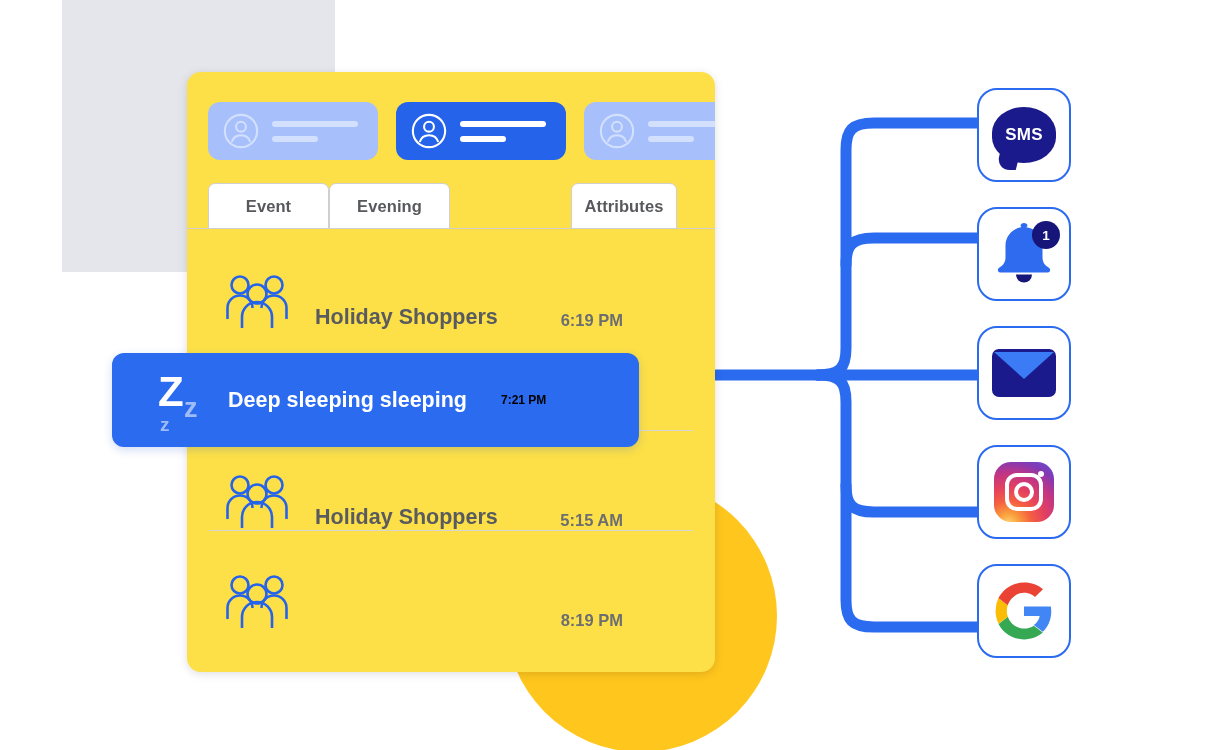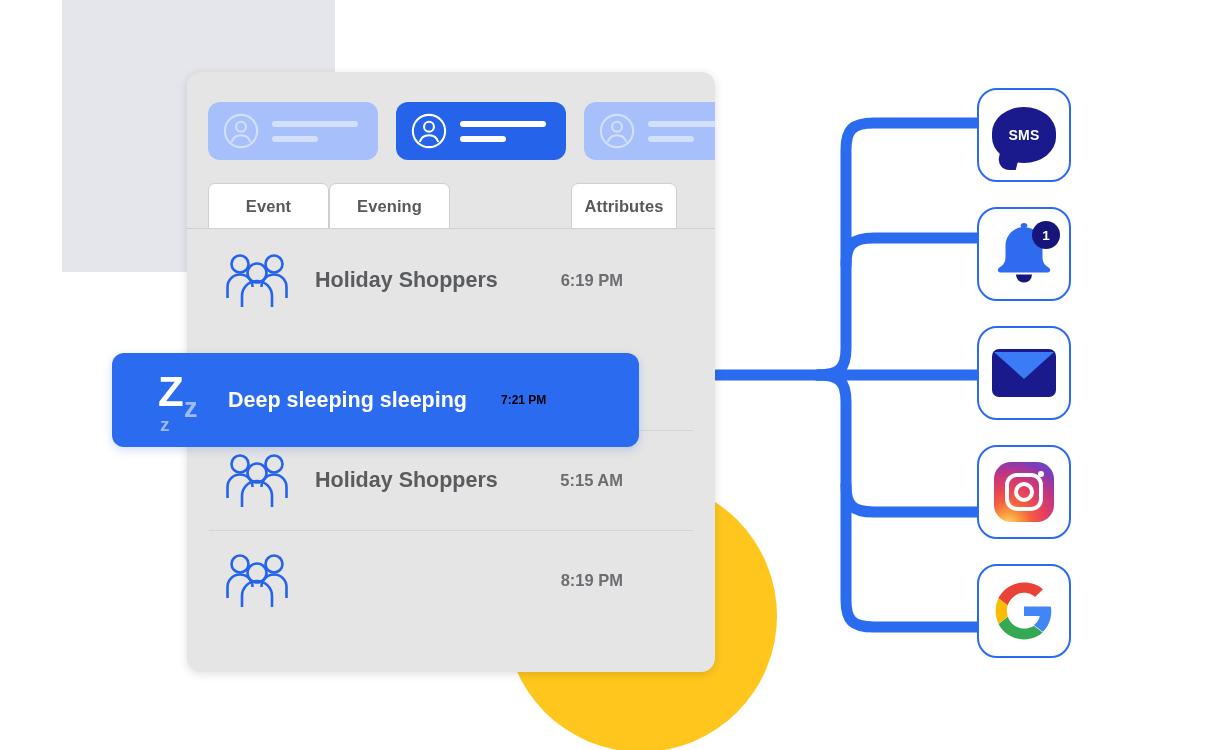--- a/index.html
+++ b/index.html
@@ -16,21 +16,21 @@
     position:absolute;left:505px;top:480px;width:272px;height:272px;
     background:#FFC61E;border-radius:50%;
   }
 
   
   .tree{position:absolute;left:700px;top:80px;width:340px;height:580px;}
 
   
   .card{
     position:absolute;left:187px;top:72px;width:528px;height:600px;
-    background:#e5e5e5;border-radius:14px;
+    background:#fde047;border-radius:14px;
     box-shadow:0 2px 10px rgba(0,0,0,.13);
     overflow:hidden;
   }
   .pill-row{position:absolute;left:0;top:30px;width:528px;height:60px;}
   .pill{
     position:absolute;top:0;width:170px;height:58px;border-radius:12px;
     display:flex;align-items:center;box-sizing:border-box;padding-left:14px;
   }
   .pill.dim{background:#A7C0FB;}
   .pill.active{background:#2563EB;}
@@ -49,21 +49,21 @@
     position:absolute;bottom:0;height:46px;box-sizing:border-box;
     border:1px solid #CFCFCF;border-radius:7px 7px 0 0;background:#ffffff;
     display:flex;align-items:center;justify-content:center;
     font-size:16.5px;font-weight:bold;color:#57595C;letter-spacing:.1px;
   }
   .tab.active{color:#2563EB;border-bottom-color:#ffffff;z-index:3;}
 
   
   .list{position:absolute;left:0;top:158px;width:528px;}
   .row{
-    position:relative;height:100px;display:flex;align-items:center;
+    position:relative;height:100px;display:flex;align-items:flex-end;
     box-sizing:border-box;padding-left:38px;
   }
   .row + .row::before{
     content:"";position:absolute;left:22px;right:22px;top:0;height:1px;background:#D5D5D5;
   }
   .row .ppl{width:64px;flex:0 0 64px;}
   .row .rname{
     margin-left:26px;font-size:21.5px;font-weight:bold;color:#595B5E;
     white-space:nowrap;
   }
@@ -97,21 +97,21 @@
   .sms-bubble{position:relative;width:64px;height:56px;}
   .sms-bubble .body{
     position:absolute;inset:0;background:#1A1A8C;border-radius:50%/46%;
   }
   .sms-bubble .tail{
     position:absolute;left:6px;bottom:-7px;width:20px;height:18px;background:#1A1A8C;
     border-radius:0 0 0 14px;transform:skewX(-14deg);
   }
   .sms-bubble .txt{
     position:absolute;inset:0;display:flex;align-items:center;justify-content:center;
-    color:#ffffff;font-size:14px;font-weight:bold;letter-spacing:.3px;
+    color:#ffffff;font-size:17px;font-weight:bold;letter-spacing:.3px;
   }
   .bell-wrap{position:relative;width:66px;height:62px;}
   .badge{
     position:absolute;right:-3px;top:-2px;width:28px;height:28px;border-radius:50%;
     background:#15157A;color:#ffffff;font-size:13.5px;font-weight:bold;
     display:flex;align-items:center;justify-content:center;
   }
   .ig{width:60px;height:60px;border-radius:17px;position:relative;
       background:radial-gradient(circle at 24% 104%, #FFD776 0%, #F9A03C 14%, #F56040 30%, #E4405F 48%, #C13584 66%, #833AB4 82%, #5B51D8 100%);}
   .ig .sq{position:absolute;left:11px;top:11px;width:38px;height:38px;border:4px solid #fff;border-radius:12px;box-sizing:border-box;}

